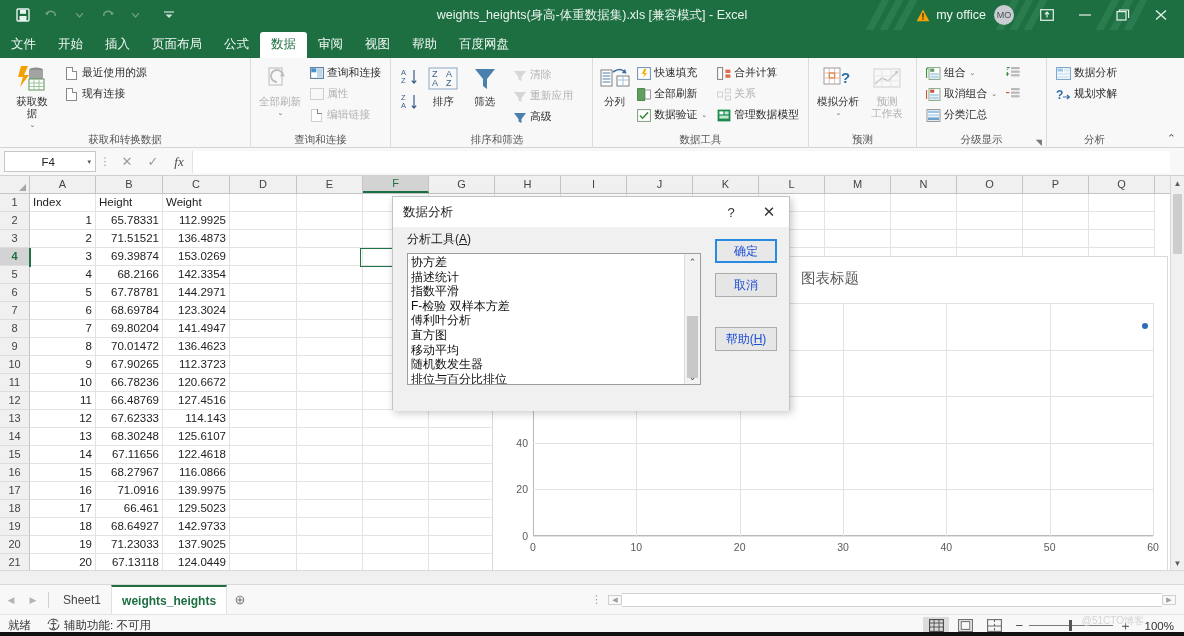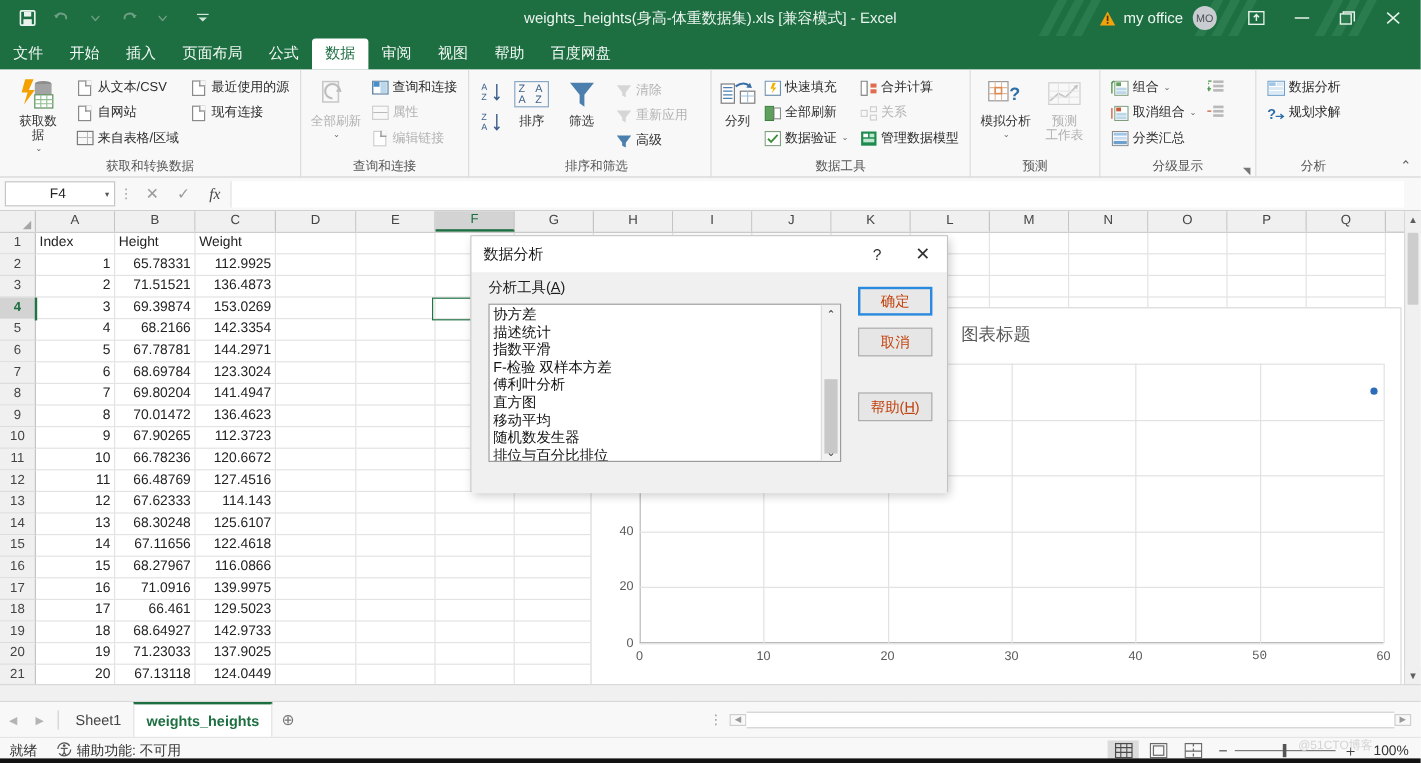--- a/index.html
+++ b/index.html
@@ -150,21 +150,21 @@
     position:absolute;left:14px;top:26px;width:294px;height:132px;
     background:#fff;border:1px solid #9c9c9c;display:flex;
   }
   .list{flex:1;overflow:hidden;padding-top:1px;}
   .li{font-size:12px;line-height:14.6px;padding:0 3px;color:#111;white-space:nowrap;}
   .lsb{width:16px;background:#f2f2f2;border-left:1px solid #dcdcdc;position:relative;}
   .lsb .a{position:absolute;left:0;right:0;height:15px;display:flex;align-items:center;justify-content:center;font-size:9px;color:#444;}
   .lsb .t{position:absolute;left:2px;right:2px;top:62px;height:62px;background:#c8c8c8;}
   .dbtn{
     position:absolute;left:322px;width:62px;height:24px;background:#e6e6e6;border:1px solid #adadad;
-    font-size:12px;color:#c2410c;display:flex;align-items:center;justify-content:center;
+    font-size:12px;color:#1d4ed8;display:flex;align-items:center;justify-content:center;
   }
   .dbtn.primary{border:2px solid #2a8ae0;background:#e8e8e8;}
   .dbtn u{text-decoration:underline;}
 
   
   .sheetbar{
     position:absolute;left:0;right:0;bottom:22px;height:30px;background:#f8f8f8;
     border-top:1px solid #d8d8d8;display:flex;align-items:center;
   }
   .navar{width:22px;text-align:center;color:#b4b4b4;font-size:9px;}
@@ -304,40 +304,20 @@
             <path d="M4 1 L11 1 L7 10 L12 10 L3 22 L6 12 L1 12 Z" fill="#f2a100"></path>
             <ellipse cx="19" cy="5" rx="7" ry="2.6" fill="#8d8d8d"></ellipse>
             <path d="M12 5 L12 13 A7 2.6 0 0 0 26 13 L26 5" fill="#a3a3a3"></path>
             <rect x="12" y="14" width="15" height="11" fill="#fff" stroke="#5d8f5d" stroke-width="1"></rect>
             <path d="M12 18 L27 18 M12 21.5 L27 21.5 M17 14 L17 25 M22 14 L22 25" stroke="#8fbf8f" stroke-width="0.9"></path>
           </svg>
         </span>
         <span>获取数
 据</span>
         <span class="carat">⌄</span>
-      </div>
-      <div class="col">
-        <div class="sm">
-          <span class="ic">
-              <span class="doc"></span>
-            </span>
-          <span>从文本/CSV</span>
-        </div>
-        <div class="sm">
-          <span class="ic">
-              <span class="doc"></span>
-            </span>
-          <span>自网站</span>
-        </div>
-        <div class="sm">
-          <span class="ic">
-              <span class="grid3"></span>
-            </span>
-          <span>来自表格/区域</span>
-        </div>
       </div>
       <div class="col">
         <div class="sm">
           <span class="ic">
               <span class="doc"></span>
             </span>
           <span>最近使用的源</span>
         </div>
         <div class="sm">
           <span class="ic">
@@ -1181,21 +1161,21 @@
       <div class="xtick" style="left: 0%;">0</div>
       <div class="gl-v" style="left: 16.6667%;"></div>
       <div class="xtick" style="left: 16.6667%;">10</div>
       <div class="gl-v" style="left: 33.3333%;"></div>
       <div class="xtick" style="left: 33.3333%;">20</div>
       <div class="gl-v" style="left: 50%;"></div>
       <div class="xtick" style="left: 50%;">30</div>
       <div class="gl-v" style="left: 66.6667%;"></div>
       <div class="xtick" style="left: 66.6667%;">40</div>
       <div class="gl-v" style="left: 83.3333%;"></div>
-      <div class="xtick" style="left: 83.3333%; font-family: Liberation Mono, monospace;">50</div>
+      <div class="xtick" style="left: 83.3333%;">50</div>
       <div class="gl-v" style="left: 100%;"></div>
       <div class="xtick" style="left: 100%;">60</div>
       <div class="dot" style="left: 98.6667%; top: 10%; background: rgb(43, 108, 184);"></div>
     </div>
 </div>
 
 <div class="dlg">
   <div class="dlg-tb">
     <div class="dlg-title">数据分析</div>
     <div class="dlg-tb-r">

